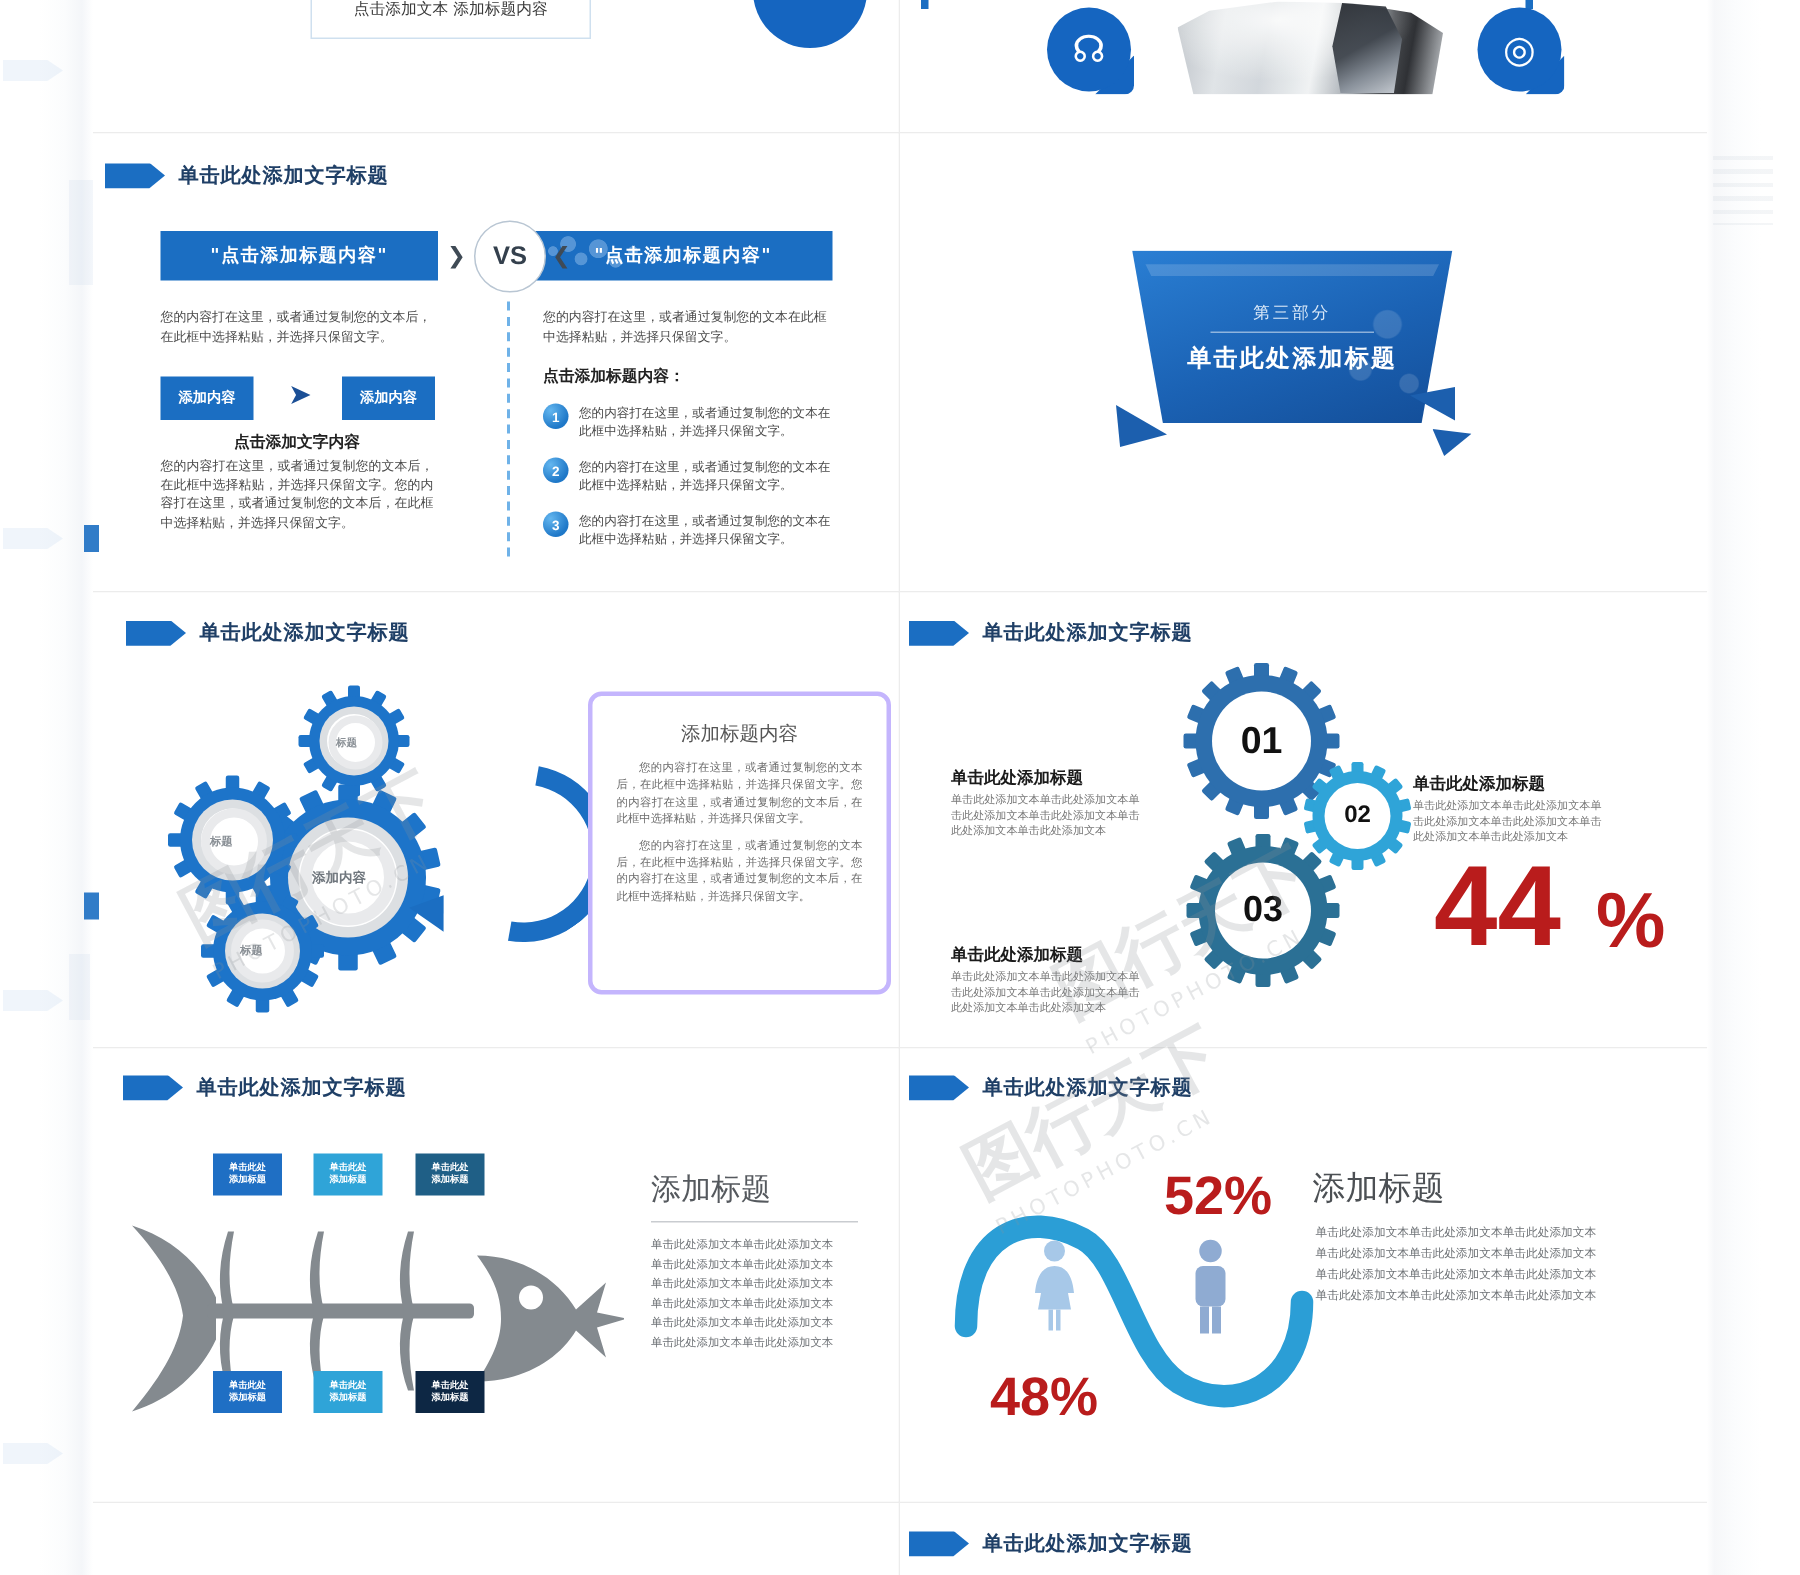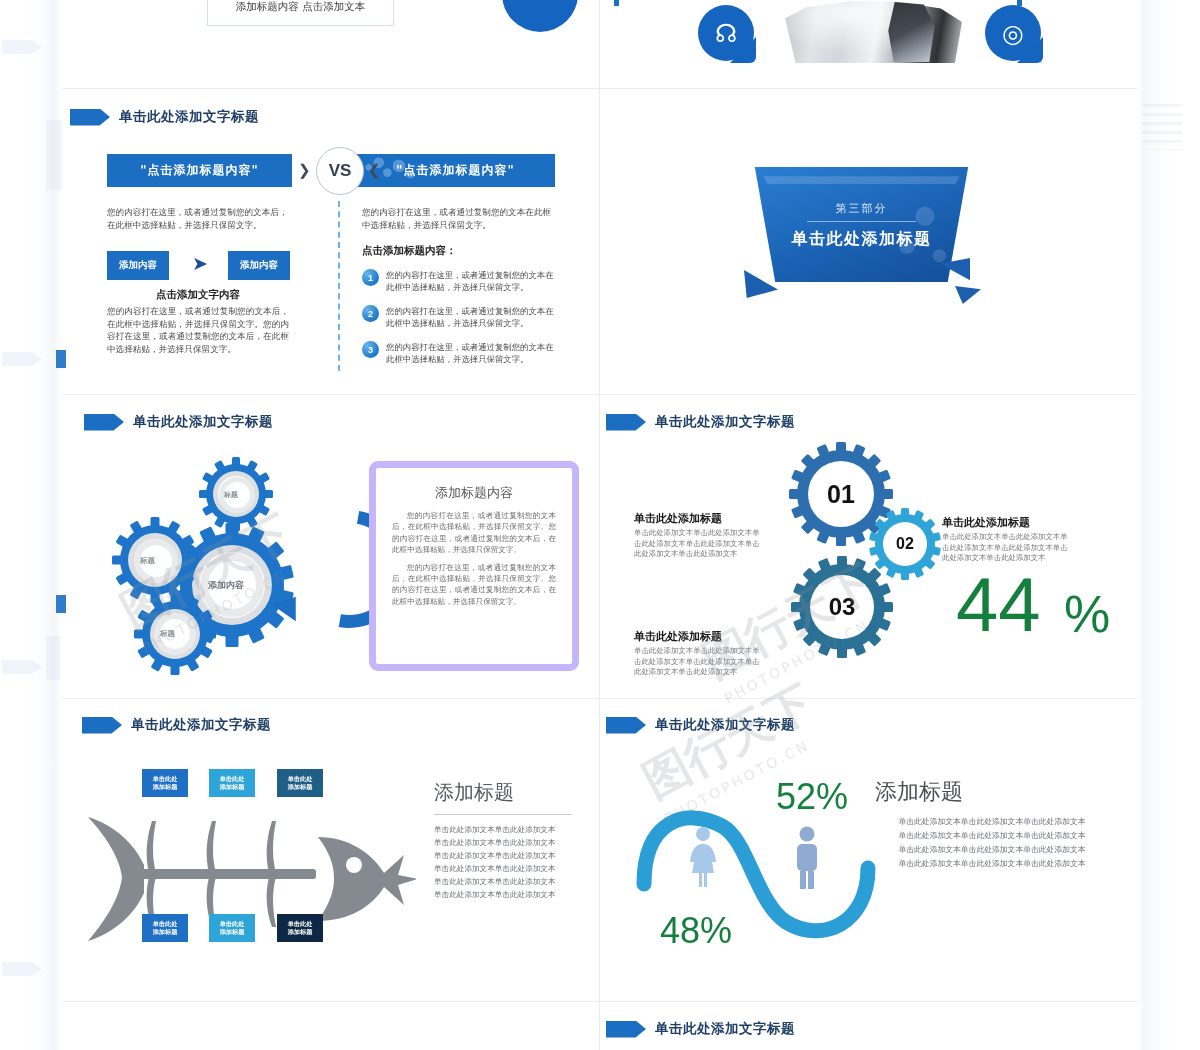--- a/index.html
+++ b/index.html
@@ -99,30 +99,30 @@
 
   
   .g-ring{position:absolute;border-radius:50%;border:8px solid #e9eaec;background:#fff;
      display:flex;align-items:center;justify-content:flex-start;color:#8a9096;font-weight:bold;
      font-family:"DejaVu Sans",sans-serif;z-index:3;}
   .arrow-c{position:absolute;width:92px;height:92px;border-radius:50%;
      border:13px solid #1b6ec2;border-left-color:transparent;border-top-color:transparent;
      transform:rotate(-35deg);}
   .arrow-head{position:absolute;width:0;height:0;border-left:14px solid transparent;
      border-right:14px solid transparent;border-top:20px solid #1b6ec2;}
-  .card{position:absolute;border:7px solid #c4b5fd;border-radius:9px;background:#fff;}
+  .card{position:absolute;border:3px solid #c4b5fd;border-radius:9px;background:#fff;margin-left:23px;}
   .card h4{margin:0;text-align:center;font-size:13px;font-weight:normal;color:#555;
      font-family:"DejaVu Sans",sans-serif;}
   .card p{margin:0;font-size:7.6px;line-height:11.4px;color:#6c6c6c;text-align:justify;text-indent:15px;
      font-family:"DejaVu Sans",sans-serif;}
 
   
   .blk-h{position:absolute;font-size:11px;font-weight:bold;color:#1a1a1a;font-family:"DejaVu Sans",sans-serif;}
   .blk-p{position:absolute;font-size:7.4px;line-height:10.6px;color:#777;font-family:"DejaVu Sans",sans-serif;}
-  .bignum{position:absolute;font-weight:normal;color:#15803d;font-family:"Liberation Sans",sans-serif;line-height:1;}
+  .bignum{position:absolute;font-weight:bold;color:#b91c1c;font-family:"Liberation Sans",sans-serif;line-height:1;}
 
   
   .fb-label{position:absolute;display:flex;align-items:center;justify-content:center;
      width:46px;height:28px;color:#fff;font-size:6.2px;line-height:8px;text-align:center;font-weight:bold;
      font-family:"DejaVu Sans",sans-serif;}
   .fb-title{position:absolute;font-size:20px;color:#55595e;font-family:"DejaVu Sans",sans-serif;}
   .fb-rule{position:absolute;height:1px;background:#c9ccd0;}
   .fb-body{position:absolute;font-size:7.6px;line-height:13px;color:#6d7175;font-family:"DejaVu Sans",sans-serif;}
   .watermark{position:absolute;z-index:30;pointer-events:none;opacity:.22;
      color:#8d9296;font-family:"DejaVu Sans",sans-serif;transform:rotate(-28deg);white-space:nowrap;}
@@ -137,21 +137,21 @@
   <div style="position:absolute;left:62px;top:88px;width:1076px;height:1px;background:#ececec;"></div>
   <div style="position:absolute;left:62px;top:394px;width:1076px;height:1px;background:#ececec;"></div>
   <div style="position:absolute;left:62px;top:698px;width:1076px;height:1px;background:#ececec;"></div>
   <div style="position:absolute;left:62px;top:1001px;width:1076px;height:1px;background:#ececec;"></div>
   <div style="position:absolute;left:599px;top:0;width:1px;height:1050px;background:#ececec;"></div>
 
   <div class="tile" style="left:62px;top:0;width:537px;height:88px;">
     <div class="t1-box">
       <div class="inner">
 
-        <p>添加标题内容 点击添加文本</p>
+        <p>点击添加文本 添加标题内容</p>
       </div>
     </div>
     <div class="t2-circle" style="left:440px;top:-44px;width:76px;height:76px;"></div>
   </div>
 
   <div class="tile" style="left:600px;top:0;width:538px;height:88px;">
     <div style="position:absolute;left:14px;top:-16px;width:5px;height:22px;background:#1b6ec2;"></div>
 
     <div style="position:absolute;right:116px;top:-16px;width:5px;height:22px;background:#1b6ec2;"></div>
 
@@ -551,21 +551,21 @@
         <rect x="7" y="19" width="20" height="27" rx="5"></rect>
         <rect x="10" y="46" width="6" height="18"></rect>
           <rect x="18" y="46" width="6" height="18"></rect>
       </g>
     </svg>
 
     <div class="bignum" style="left:176px;top:80px;font-size:36px;">52%</div>
     <div class="bignum" style="left:60px;top:214px;font-size:36px;">48%</div>
 
     <div style="position:absolute;left:275px;top:78px;font-size:22px;color:#4c5054;font-family:'DejaVu Sans',sans-serif;">添加标题</div>
-    <div style="position:absolute;left:277px;top:116px;width:230px;font-size:7.8px;line-height:14px;color:#6d7175;font-family:'DejaVu Sans',sans-serif;text-align:center;">
+    <div style="position:absolute;left:277px;top:116px;width:230px;font-size:7.8px;line-height:14px;color:#6d7175;font-family:'DejaVu Sans',sans-serif;">
       <div>单击此处添加文本单击此处添加文本单击此处添加文本</div>
       <div>单击此处添加文本单击此处添加文本单击此处添加文本</div>
       <div>单击此处添加文本单击此处添加文本单击此处添加文本</div>
       <div>单击此处添加文本单击此处添加文本单击此处添加文本</div>
     </div>
   </div>
 
   <div class="tile" style="left:600px;top:1002px;width:538px;height:48px;">
     <div class="slide-head" style="left:6px;top:18px;">
       <div class="head-flag"></div>

